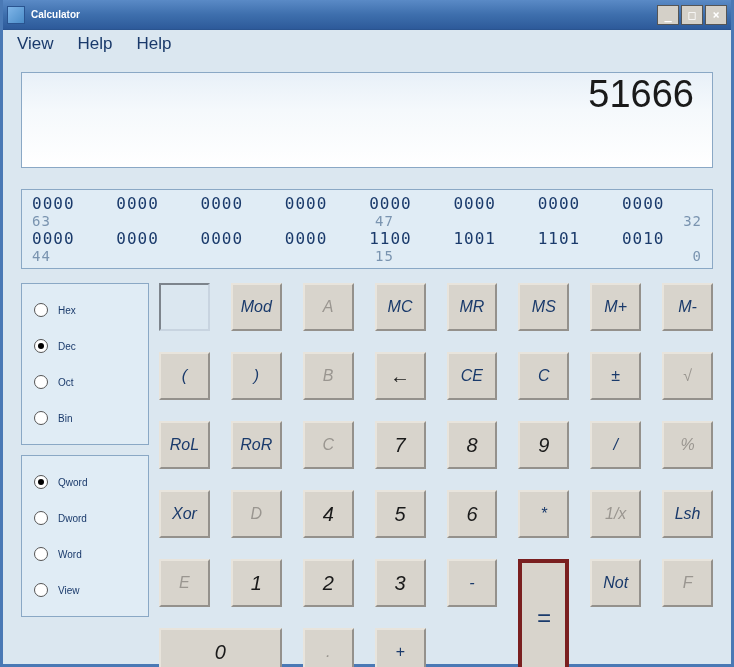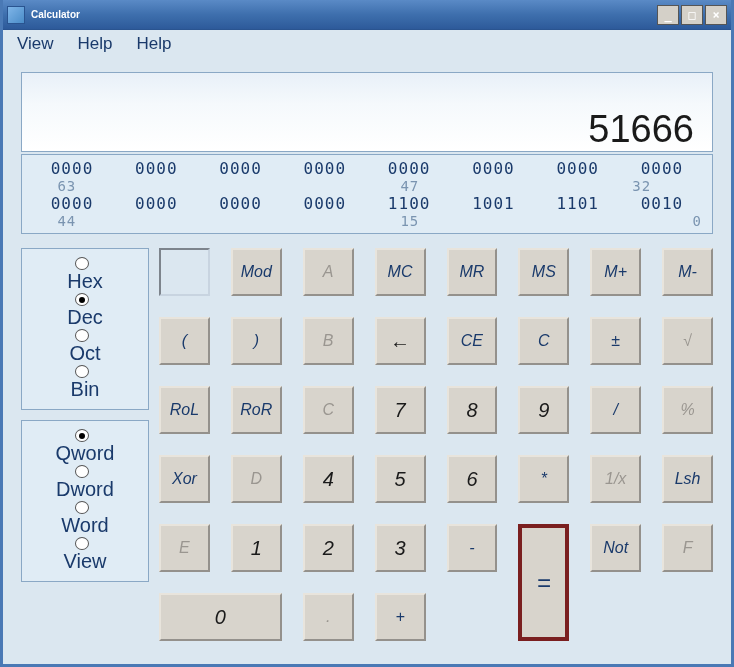--- a/index.html
+++ b/index.html
@@ -6,29 +6,29 @@
 body { font-family: "Segoe UI", Tahoma, sans-serif; font-size: 13px; }
 .window { width: 734px; height: 667px; background: #dbe7f0; border: 3px solid #4a79b5; border-top: none; position: relative; }
 .titlebar { height: 30px; background: linear-gradient(to bottom, #5a8ac6 0%, #3e6fad 50%, #2d5a9a 100%); display: flex; align-items: center; color: #fff; padding: 0 4px; border-bottom: 1px solid #2a5490; }
 .titlebar-icon { width: 18px; height: 18px; background: linear-gradient(135deg, #7fb5e8, #4a8cc8); border: 1px solid #2a5490; margin-right: 6px; }
 .titlebar-title { flex: 1; font-weight: bold; font-size: 10px; }
 .titlebar-btns { display: flex; gap: 2px; }
 .titlebar-btn { width: 22px; height: 20px; background: #d4d0c8; border: 1px solid #555; display: flex; align-items: center; justify-content: center; font-family: monospace; font-size: 12px; font-weight: bold; cursor: pointer; }
 .menubar { height: 28px; display: flex; align-items: center; padding: 0 4px; gap: 4px; background: #dbe7f0; font-size: 17px; color: #1a3a6b; }
 .menu-item { padding: 4px 10px; cursor: pointer; }
 .content { padding: 14px 18px 18px 18px; }
-.display { height: 80px; border: 1px solid #8aa8c5; background: linear-gradient(to bottom, #e8f0f8 0%, #f5f9fc 40%, #ffffff 100%); display: flex; align-items: flex-end; justify-content: flex-end; padding: 0 18px; font-size: 38px; color: #1a1a1a; margin-bottom: 2px; }
+.display { height: 96px; border: 1px solid #8aa8c5; background: linear-gradient(to bottom, #e8f0f8 0%, #f5f9fc 40%, #ffffff 100%); display: flex; align-items: flex-start; justify-content: flex-end; padding: 0 18px; font-size: 38px; color: #1a1a1a; margin-bottom: 21px; }
 .bits { border: 1px solid #8aa8c5; background: #e0ecf5; font-family: "Consolas", monospace; font-size: 16px; color: #1a3a6b; padding: 4px 10px 4px 10px; margin-bottom: 14px; }
 .bits-row { display: flex; justify-content: space-between; }
-.bit-grp { width: 80px; text-align: center; letter-spacing: 1px; }
+.bit-grp { width: 80px; text-align: left; letter-spacing: 1px; }
 .bit-idx { color: #7a94b0; font-size: 14px; gap: 16px; }
 .lower { display: flex; gap: 10px; }
 .left-panels { display: flex; flex-direction: column; gap: 10px; width: 128px; }
 .panel { border: 1px solid #8aa8c5; background: #e0ecf5; padding: 8px 8px; }
-.radio-row { display: flex; align-items: center; height: 36px; cursor: pointer; color: #1a3a6b; font-size: 20px; flex-direction: column; }
+.radio-row { display: flex; align-items: center; height: 36px; cursor: pointer; color: #1a3a6b; font-size: 10px; }
 .radio { width: 14px; height: 14px; border-radius: 50%; border: 1px solid #555; background: #fff; display: inline-flex; align-items: center; justify-content: center; margin-right: 10px; margin-left: 4px; }
 .radio.selected::after { content: ""; width: 6px; height: 6px; border-radius: 50%; background: #000; display: block; }
 .keys { flex: 1; display: grid; grid-template-columns: repeat(8, 1fr); grid-auto-rows: 48px; gap: 21px; font-style: italic; }
 .key { border: 2px outset #e8e4dc; background: #d8d4cc; display: flex; align-items: center; justify-content: center; font-size: 16px; color: #1a3a6b; cursor: pointer; user-select: none; }
 .key.empty { background: transparent; border: 2px inset #c8d4e0; cursor: default; }
 .key.num { font-size: 20px; color: #1a1a1a; }
 .key.disabled { color: #9a9690; cursor: default; }
 .key.wide2 { grid-column: span 2; }
 .key.tall2 { grid-row: span 2; }
 .key.eq-hl { border: 4px solid #7a1f1f; font-size: 24px; }
@@ -72,21 +72,21 @@
         <span class="bit-grp">0000</span>
       </div>
       <div class="bits-row bit-idx">
         <span class="bit-grp">63</span>
         <span class="bit-grp"></span>
         <span class="bit-grp"></span>
         <span class="bit-grp"></span>
         <span class="bit-grp">47</span>
         <span class="bit-grp"></span>
         <span class="bit-grp"></span>
-        <span class="bit-grp" style="text-align:left">32</span>
+        <span class="bit-grp" style="text-align:right">32</span>
       </div>
       <div class="bits-row">
         <span class="bit-grp">0000</span>
         <span class="bit-grp">0000</span>
         <span class="bit-grp">0000</span>
         <span class="bit-grp">0000</span>
         <span class="bit-grp">1100</span>
         <span class="bit-grp">1001</span>
         <span class="bit-grp">1101</span>
         <span class="bit-grp">0010</span>

